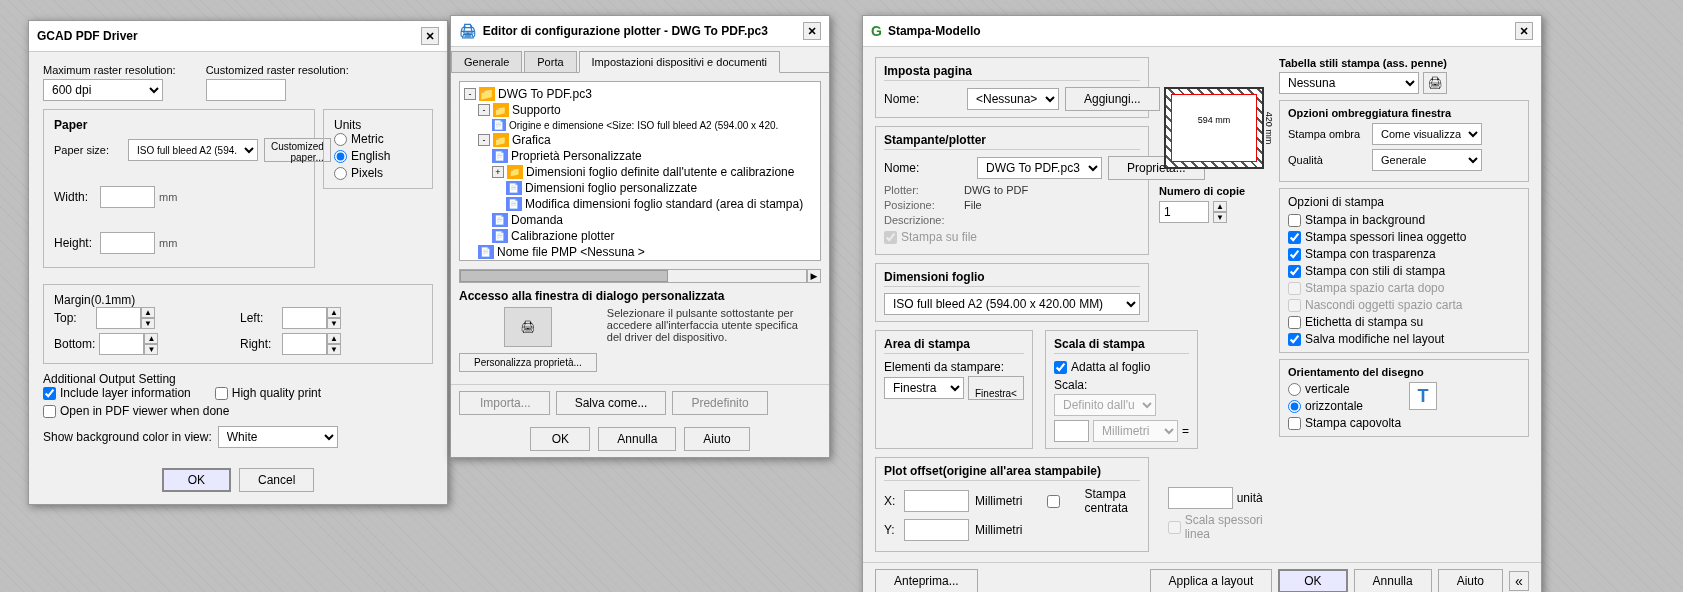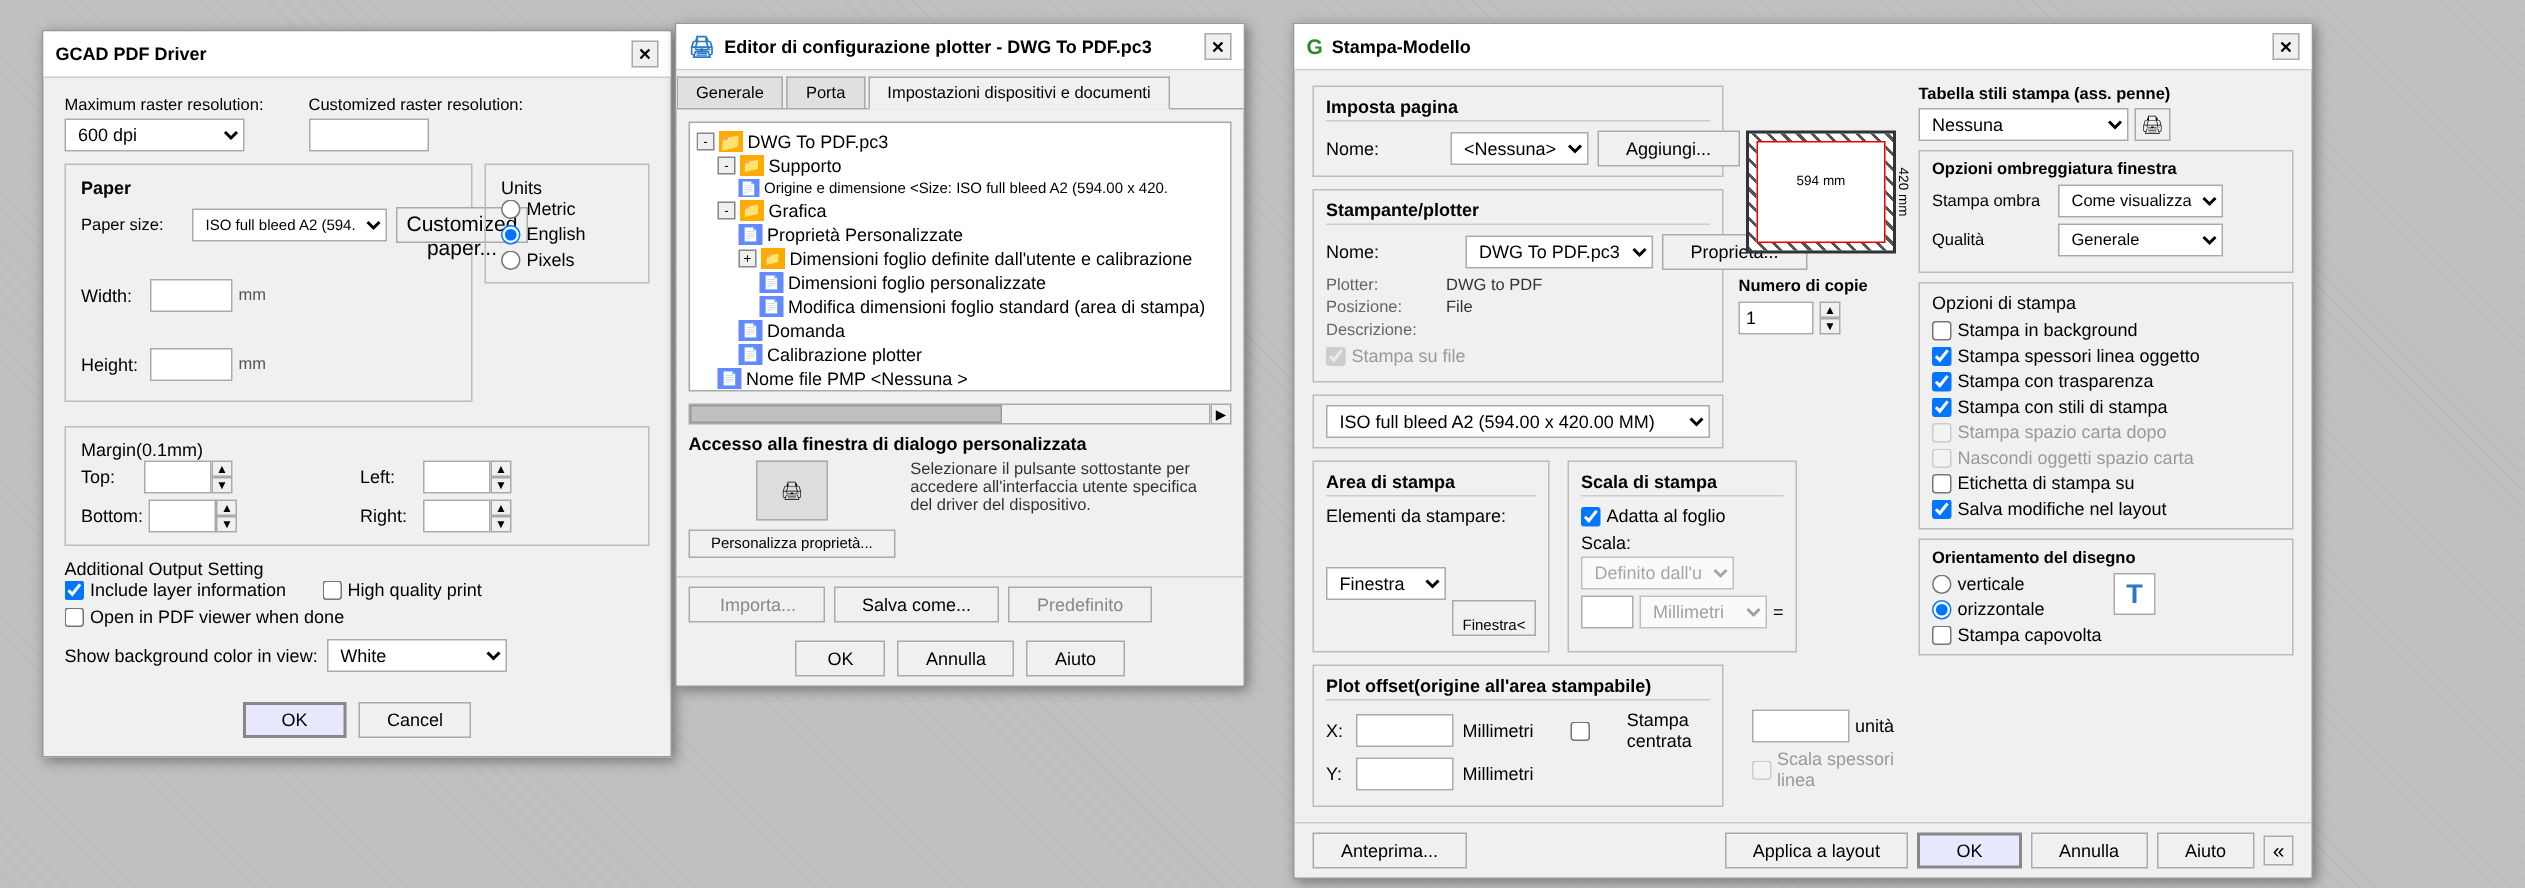--- a/index.html
+++ b/index.html
@@ -163,21 +163,21 @@
     </div>
 
     <div style="display:flex; gap:8px; margin-bottom:8px; position:relative;">
       <div class="paper-section" style="flex:1; min-width:0;">
         <div class="section-header">Paper</div>
         <div class="papersize-row">
           <label style="min-width:68px; font-size:11px;">Paper size:</label>
           <select style="width:130px; font-size:10px;">
             <option value="ISO full bleed A2 (594.00 x 420...">ISO full bleed A2 (594.00 x 420...</option>
           </select>
-          <button class="btn" style="font-size:14px; padding:2px 6px;">Customized paper...</button>
+          <button class="btn" style="font-size:10px; padding:2px 6px;text-align:right;">Customized paper...</button>
         </div>
         <div class="wh-row">
           <div class="wh-col">
             <label>Width:</label>
             <input type="text" style="">
             <span>mm</span>
           </div>
         </div>
         <div class="wh-row">
           <div class="wh-col">
@@ -429,35 +429,36 @@
           <span class="lbl">Descrizione:</span>
           <span class="val"></span>
         </div>
         <div class="checkbox-row" style="margin-top:4px;">
           <input type="checkbox" checked="" disabled="" style="">
           <label style="color:#999;">Stampa su file</label>
         </div>
       </div>
 
       <div style="border:1px solid #bbb; padding:6px 8px; margin-bottom:8px;">
+        <div class="section-title">Dimensioni foglio</div>
         <select style="width:100%;">
           <option value="ISO full bleed A2 (594.00 x 420.00 MM)">ISO full bleed A2 (594.00 x 420.00 MM)</option>
         </select>
       </div>
 
       <div style="display:flex; gap:12px; margin-bottom:8px;">
         <div style="flex:1; border:1px solid #bbb; padding:6px 8px;">
           <div class="section-title">Area di stampa</div>
           <div style="margin-bottom:4px;">
             <label style="display:block; margin-bottom:2px;">Elementi da stampare:</label>
             <div class="finestra-row">
               <select style="width:80px;">
                 <option value="Finestra">Finestra</option>
               </select>
-              <button class="btn" style="font-size:10px; padding:11px 6px;margin-top:47px;">Finestra&lt;</button>
+              <button class="btn" style="font-size:10px; padding:11px 6px;">Finestra&lt;</button>
             </div>
           </div>
         </div>
         <div style="flex:1; border:1px solid #bbb; padding:6px 8px;">
           <div class="section-title">Scala di stampa</div>
           <div class="checkbox-row" style="margin-bottom:4px;">
             <input type="checkbox" checked="" style="">
             <label>Adatta al foglio</label>
           </div>
           <div style="margin-bottom:4px;">

